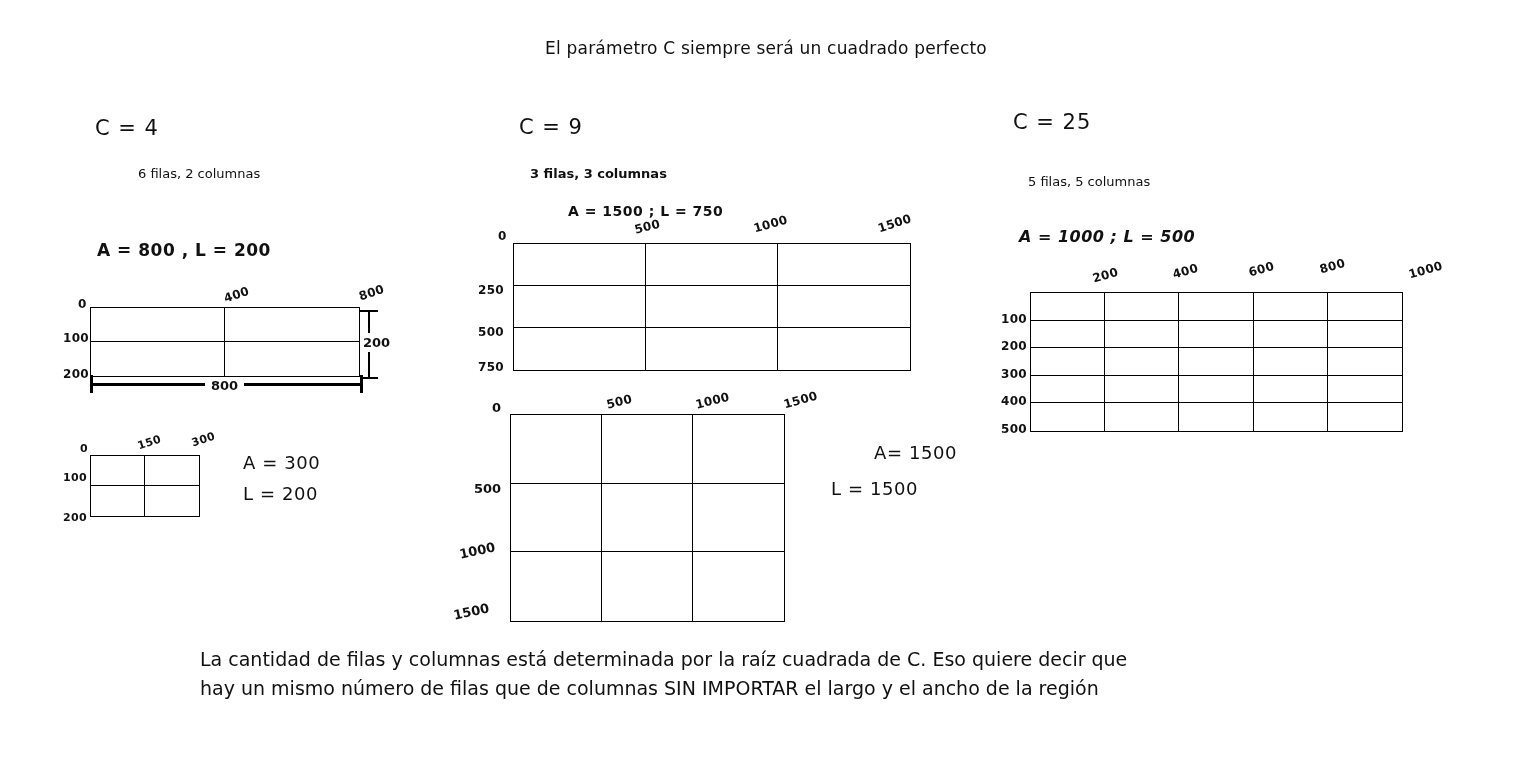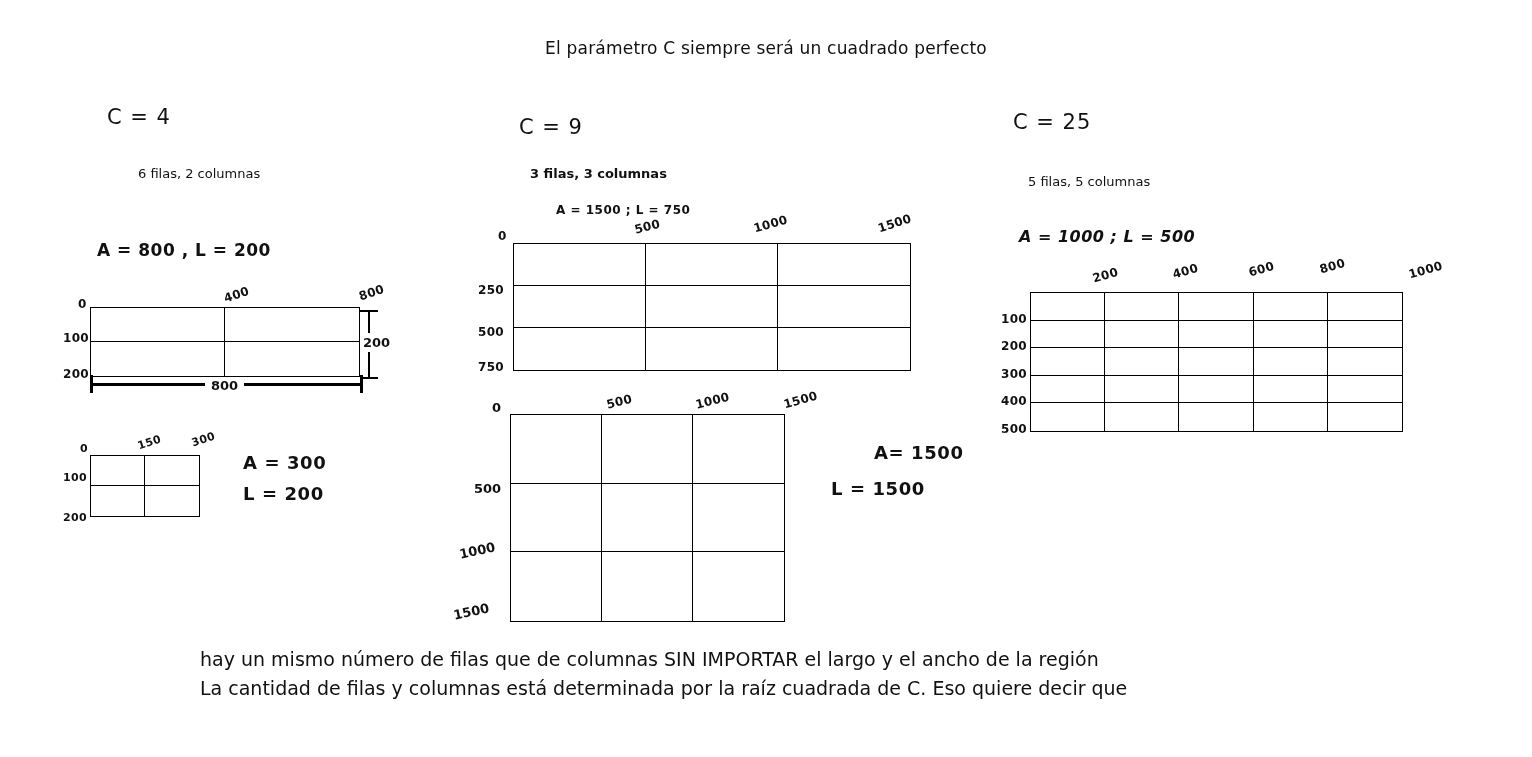--- a/index.html
+++ b/index.html
@@ -42,21 +42,21 @@
     font-size: 12px;
     font-weight: bold;
     letter-spacing: 0.3px;
   }
   .tick-big {
     font-size: 13px;
     font-weight: bold;
   }
   .side-text {
     font-size: 18px;
-    font-weight: bold;
+    font-weight: normal;
     letter-spacing: 0.6px;
   }
 
   
   .grid {
     box-sizing: border-box;
     border: 1.4px solid #000;
     display: grid;
     background: transparent;
   }
@@ -81,21 +81,21 @@
   }
   .rot {
     transform-origin: left top;
   }
 </style>
 </head>
 <body>
 
 <div class="abs title">El parámetro C siempre será un cuadrado perfecto</div>
 
-<div class="abs case-title" style="left:95px; top:105px;margin-left:12px;">C = 4</div>
+<div class="abs case-title" style="left:95px; top:116px;">C = 4</div>
 <div class="abs case-sub" style="left:138px; top:166px;">6 filas, 2 columnas</div>
 
 <div class="abs hand-label" style="left:97px; top:240px;">A = 800  ,  L = 200</div>
 
 <div class="abs tick" style="left:78px; top:297px;">0</div>
 <div class="abs tick rot" style="left:222px; top:292px; transform:rotate(-18deg);">400</div>
 <div class="abs tick rot" style="left:357px; top:290px; transform:rotate(-18deg);">800</div>
 
 <div class="abs tick" style="left:63px; top:331px;">100</div>
 <div class="abs tick" style="left:63px; top:367px;">200</div>
@@ -129,21 +129,21 @@
   <div class="last-row"></div>
   <div class="last-col last-row"></div>
 </div>
 
 <div class="abs side-text" style="left:243px; top:452px;">A = 300</div>
 <div class="abs side-text" style="left:243px; top:483px;">L = 200</div>
 
 <div class="abs case-title" style="left:519px; top:115px;">C = 9</div>
 <div class="abs case-sub" style="left:530px; top:166px;font-weight:bold;">3 filas, 3 columnas</div>
 
-<div class="abs hand-label" style="left:556px; top:203px; font-size:12px;">A = 1500 ;  L = 750</div>
+<div class="abs hand-label" style="left:568px; top:203px; font-size:14px;">A = 1500 ;  L = 750</div>
 
 <div class="abs tick" style="left:498px; top:229px;">0</div>
 <div class="abs tick rot" style="left:633px; top:223px; transform:rotate(-14deg);">500</div>
 <div class="abs tick rot" style="left:752px; top:222px; transform:rotate(-16deg);">1000</div>
 <div class="abs tick rot" style="left:876px; top:222px; transform:rotate(-18deg);">1500</div>
 
 <div class="abs tick" style="left:478px; top:283px;">250</div>
 <div class="abs tick" style="left:478px; top:325px;">500</div>
 <div class="abs tick" style="left:478px; top:360px;">750</div>
 
@@ -222,15 +222,15 @@
     <div></div>
     <div class="last-col"></div>
   <div class="last-row"></div>
     <div class="last-row"></div>
     <div class="last-row"></div>
     <div class="last-row"></div>
     <div class="last-col last-row"></div>
 </div>
 
 <div class="abs footer">
+  <div>La cantidad de filas y columnas está determinada por la raíz cuadrada de C. Eso quiere decir que</div>
   <div>hay un mismo número de filas que de columnas SIN IMPORTAR el largo y el ancho de la región</div>
-  <div>La cantidad de filas y columnas está determinada por la raíz cuadrada de C. Eso quiere decir que</div>
 </div>
 
 </body></html>

